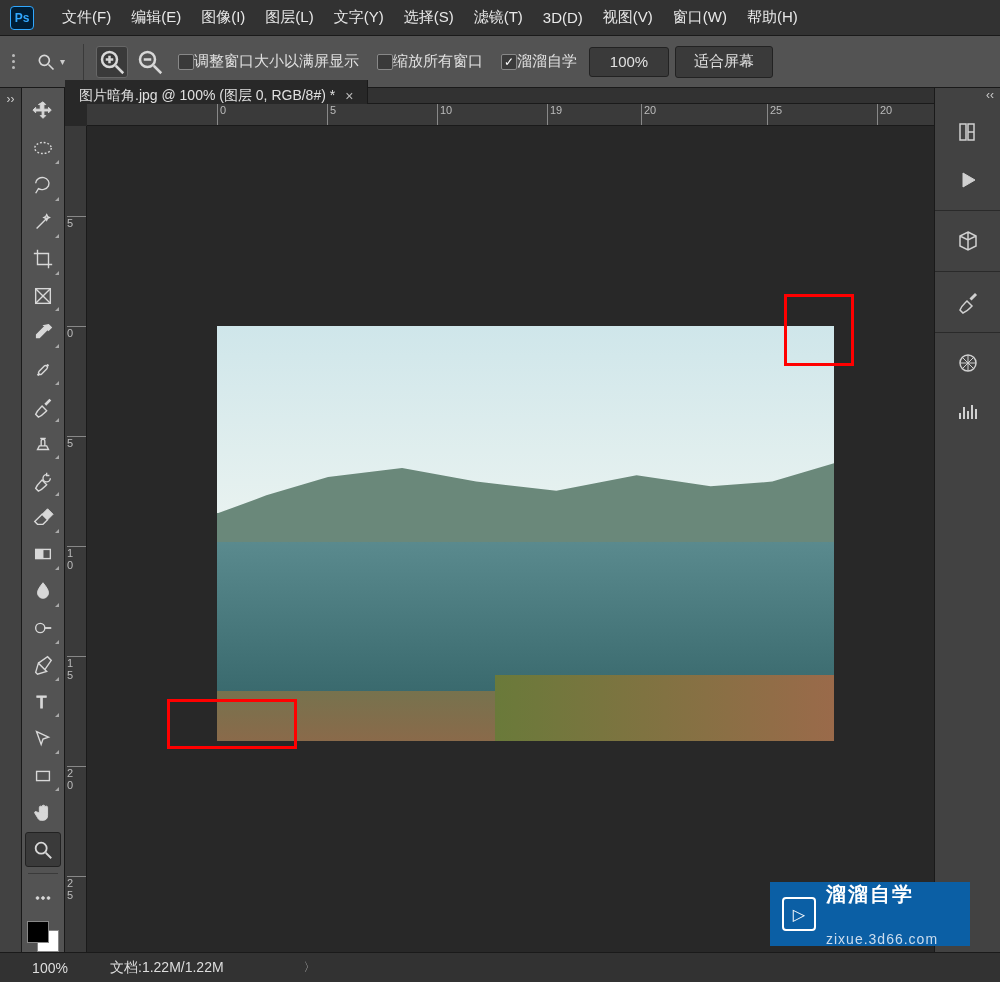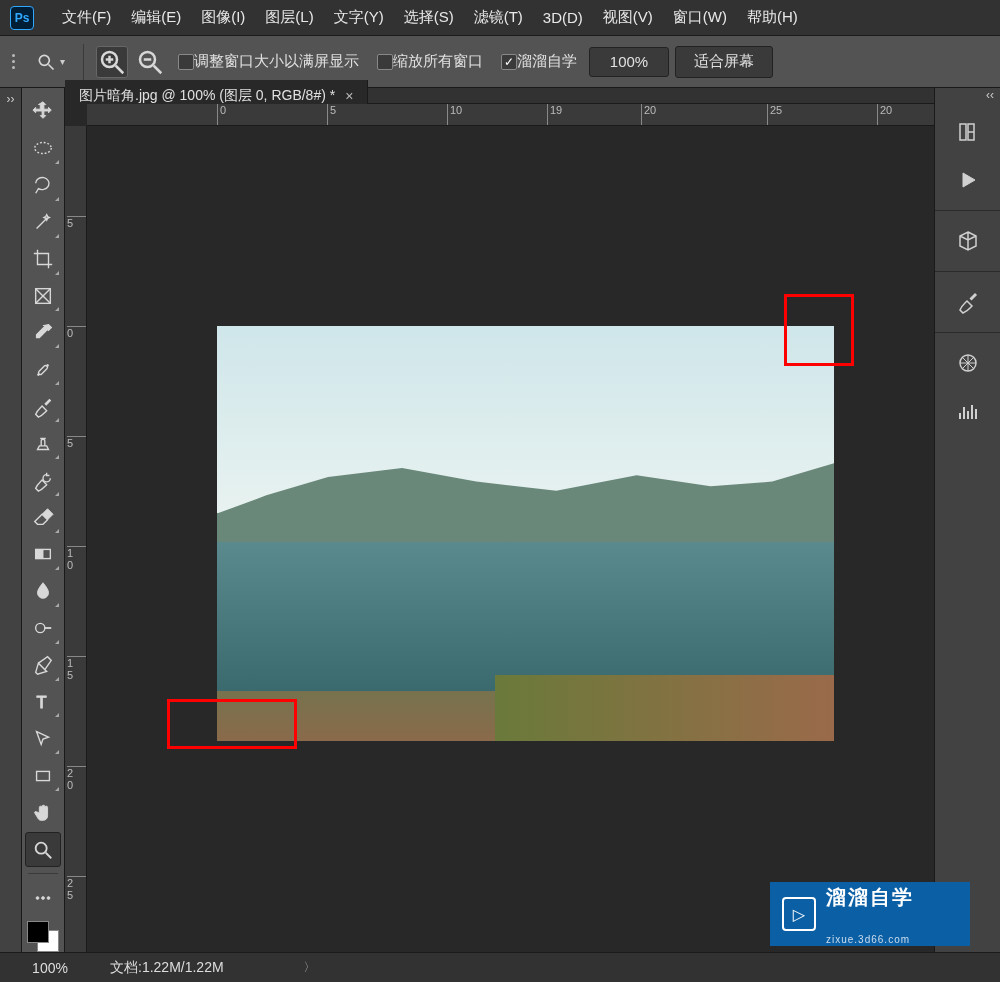--- a/index.html
+++ b/index.html
@@ -77,21 +77,21 @@
   .statusbar { height: 30px; background: #323232; display: flex; align-items: center; padding: 0 10px; gap: 20px; font-size: 14px; color: #ddd; border-top: 1px solid #1a1a1a; }
   .status-zoom { width: 80px; text-align: center; }
   .status-caret { font-size: 12px; color: #aaa; margin-left: 60px; }
 
   
   .watermark { position: absolute; right: 30px; bottom: 36px; width: 200px; height: 64px; background: #0b5fa5; display: flex; align-items: center; padding: 0 12px; gap: 10px; }
   .watermark .wlogo { width: 34px; height: 34px; border: 2px solid #fff; border-radius: 4px; display: flex; align-items: center; justify-content: center; }
   .watermark .wlogo span { color: #fff; font-size: 16px; }
   .watermark .wtxt { display: flex; flex-direction: column; color: #fff; gap: 23px; }
   .watermark .wtxt .big { font-size: 20px; font-weight: bold; letter-spacing: 2px; }
-  .watermark .wtxt .small { font-size: 10px; letter-spacing: 1px; color: #cde; }
+  .watermark .wtxt .small { font-size: 14px; letter-spacing: 1px; color: #cde; }
 
 </style>
 </head>
 <body>
 
 <div class="menubar">
   <div class="app-icon">
       <span>Ps</span>
     </div>
   <div class="menu-item">文件(F)</div>
@@ -295,21 +295,21 @@
     <div class="tabrow">
       <div class="doctab">
         <span>图片暗角.jpg @ 100% (图层 0, RGB/8#) *</span>
         <span class="close">×</span>
       </div>
     </div>
 
     <div class="ruler-h">
       <div class="tick" style="left:130px"><span>0</span></div>
       <div class="tick" style="left:240px"><span>5</span></div>
-      <div class="tick" style="left:360px"><span>10</span></div>
+      <div class="tick" style="left:350px"><span>10</span></div>
       <div class="tick" style="left:460px"><span>19</span></div>
       <div class="tick" style="left:554px"><span>20</span></div>
       <div class="tick" style="left:680px"><span>25</span></div>
       <div class="tick" style="left:790px"><span>20</span></div>
     </div>
 
     <div class="canvas-row">
       <div class="ruler-v">
         <div class="tick" style="top:90px"><span>5</span></div>
         <div class="tick" style="top:200px"><span>0</span></div>

